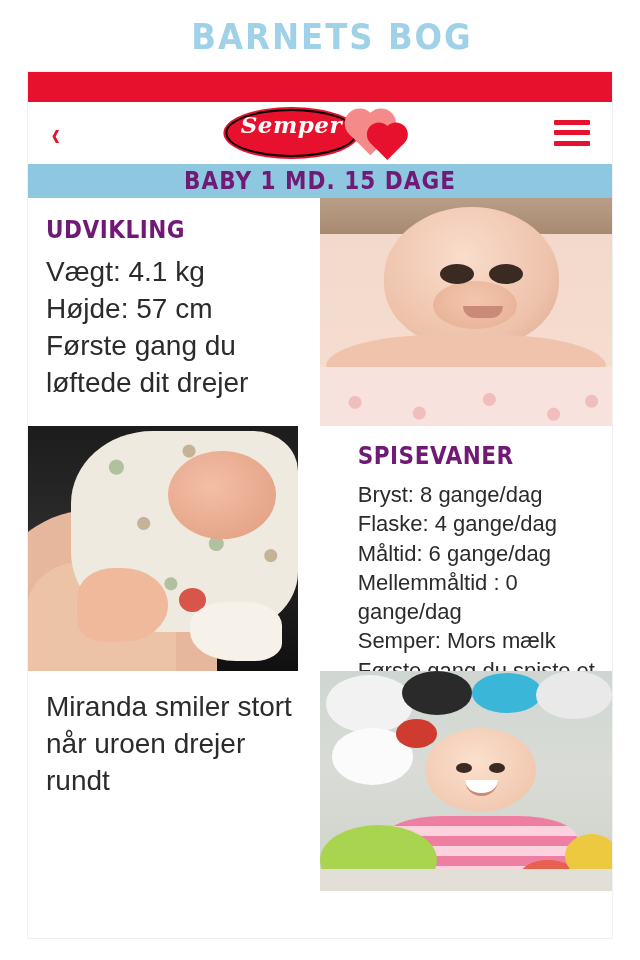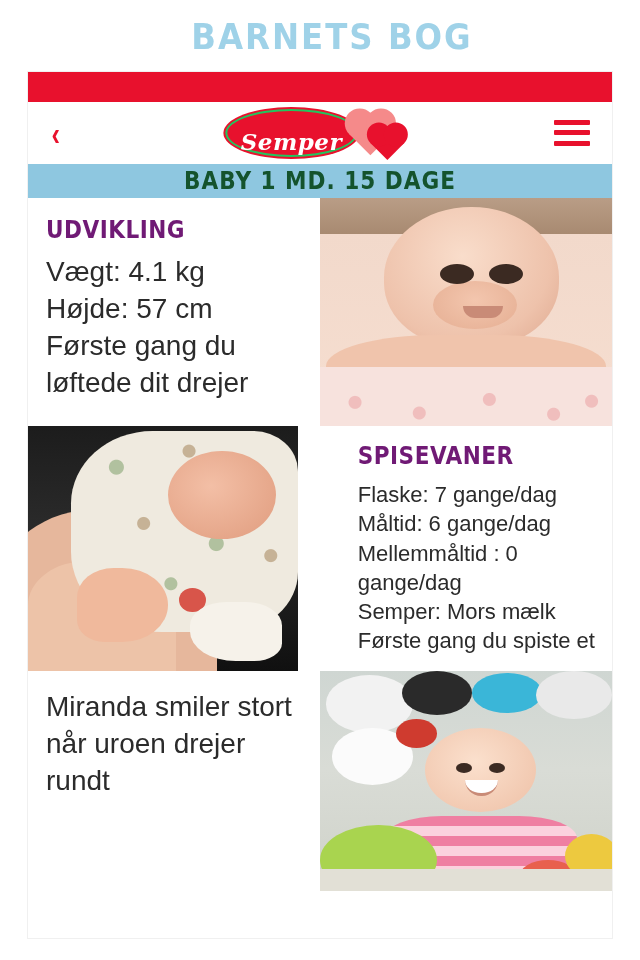--- a/index.html
+++ b/index.html
@@ -87,23 +87,23 @@
     align-items: center;
   }
 
   .logo-oval {
     position: relative;
     width: 128px;
     height: 44px;
     border-radius: 50%;
     background: #e8112d;
     display: flex;
-    align-items: flex-end;
+    align-items: flex-start;
     justify-content: center;
-    border: 2px solid #22c55e;
+    border: 2px solid #000000;
     box-shadow: 0 0 0 2px #e8112d;
   }
   .logo-oval span {
     color: #ffffff;
     font-family: "DejaVu Serif", serif;
     font-style: italic;
     font-weight: bold;
     font-size: 23px;
     letter-spacing: 0.5px;
   }
@@ -157,21 +157,21 @@
     display: block;
     height: 5px;
     background: #e8112d;
     border-radius: 1px;
   }
 
   
   .sub-bar {
     height: 34px;
     background: #8ec7e0;
-    color: #14532d;
+    color: #701a75;
     display: flex;
     align-items: center;
     justify-content: center;
     font-size: 24px;
     letter-spacing: 1px;
     text-transform: uppercase;
     font-weight: bold;
     font-family: "DejaVu Sans Condensed", "Liberation Sans", sans-serif;
   }
 
@@ -480,21 +480,22 @@
           <div class="shoulder"></div>
           <div class="blanket"></div>
           <div class="babyhead"></div>
           <div class="baby-leg"></div>
           <div class="redstripe"></div>
           <div class="sock"></div>
         </div>
       </div>
       <div class="cell-text">
         <div class="sec-title">SPISEVANER</div>
-        <div class="sec-line">Flaske: 7 gange/dag</div>
+        <div class="sec-line">Bryst: 8 gange/dag</div>
+        <div class="sec-line">Flaske: 4 gange/dag</div>
         <div class="sec-line">Måltid: 6 gange/dag</div>
         <div class="sec-line">Mellemmåltid : 0 gange/dag</div>
         <div class="sec-line">Semper: Mors mælk</div>
         <div class="sec-line">Første gang du spiste et</div>
       </div>
     </div>
 
     <div class="row row3">
       <div class="cell-text">
         <div class="sec-line">Miranda smiler stort når uroen drejer rundt</div>

